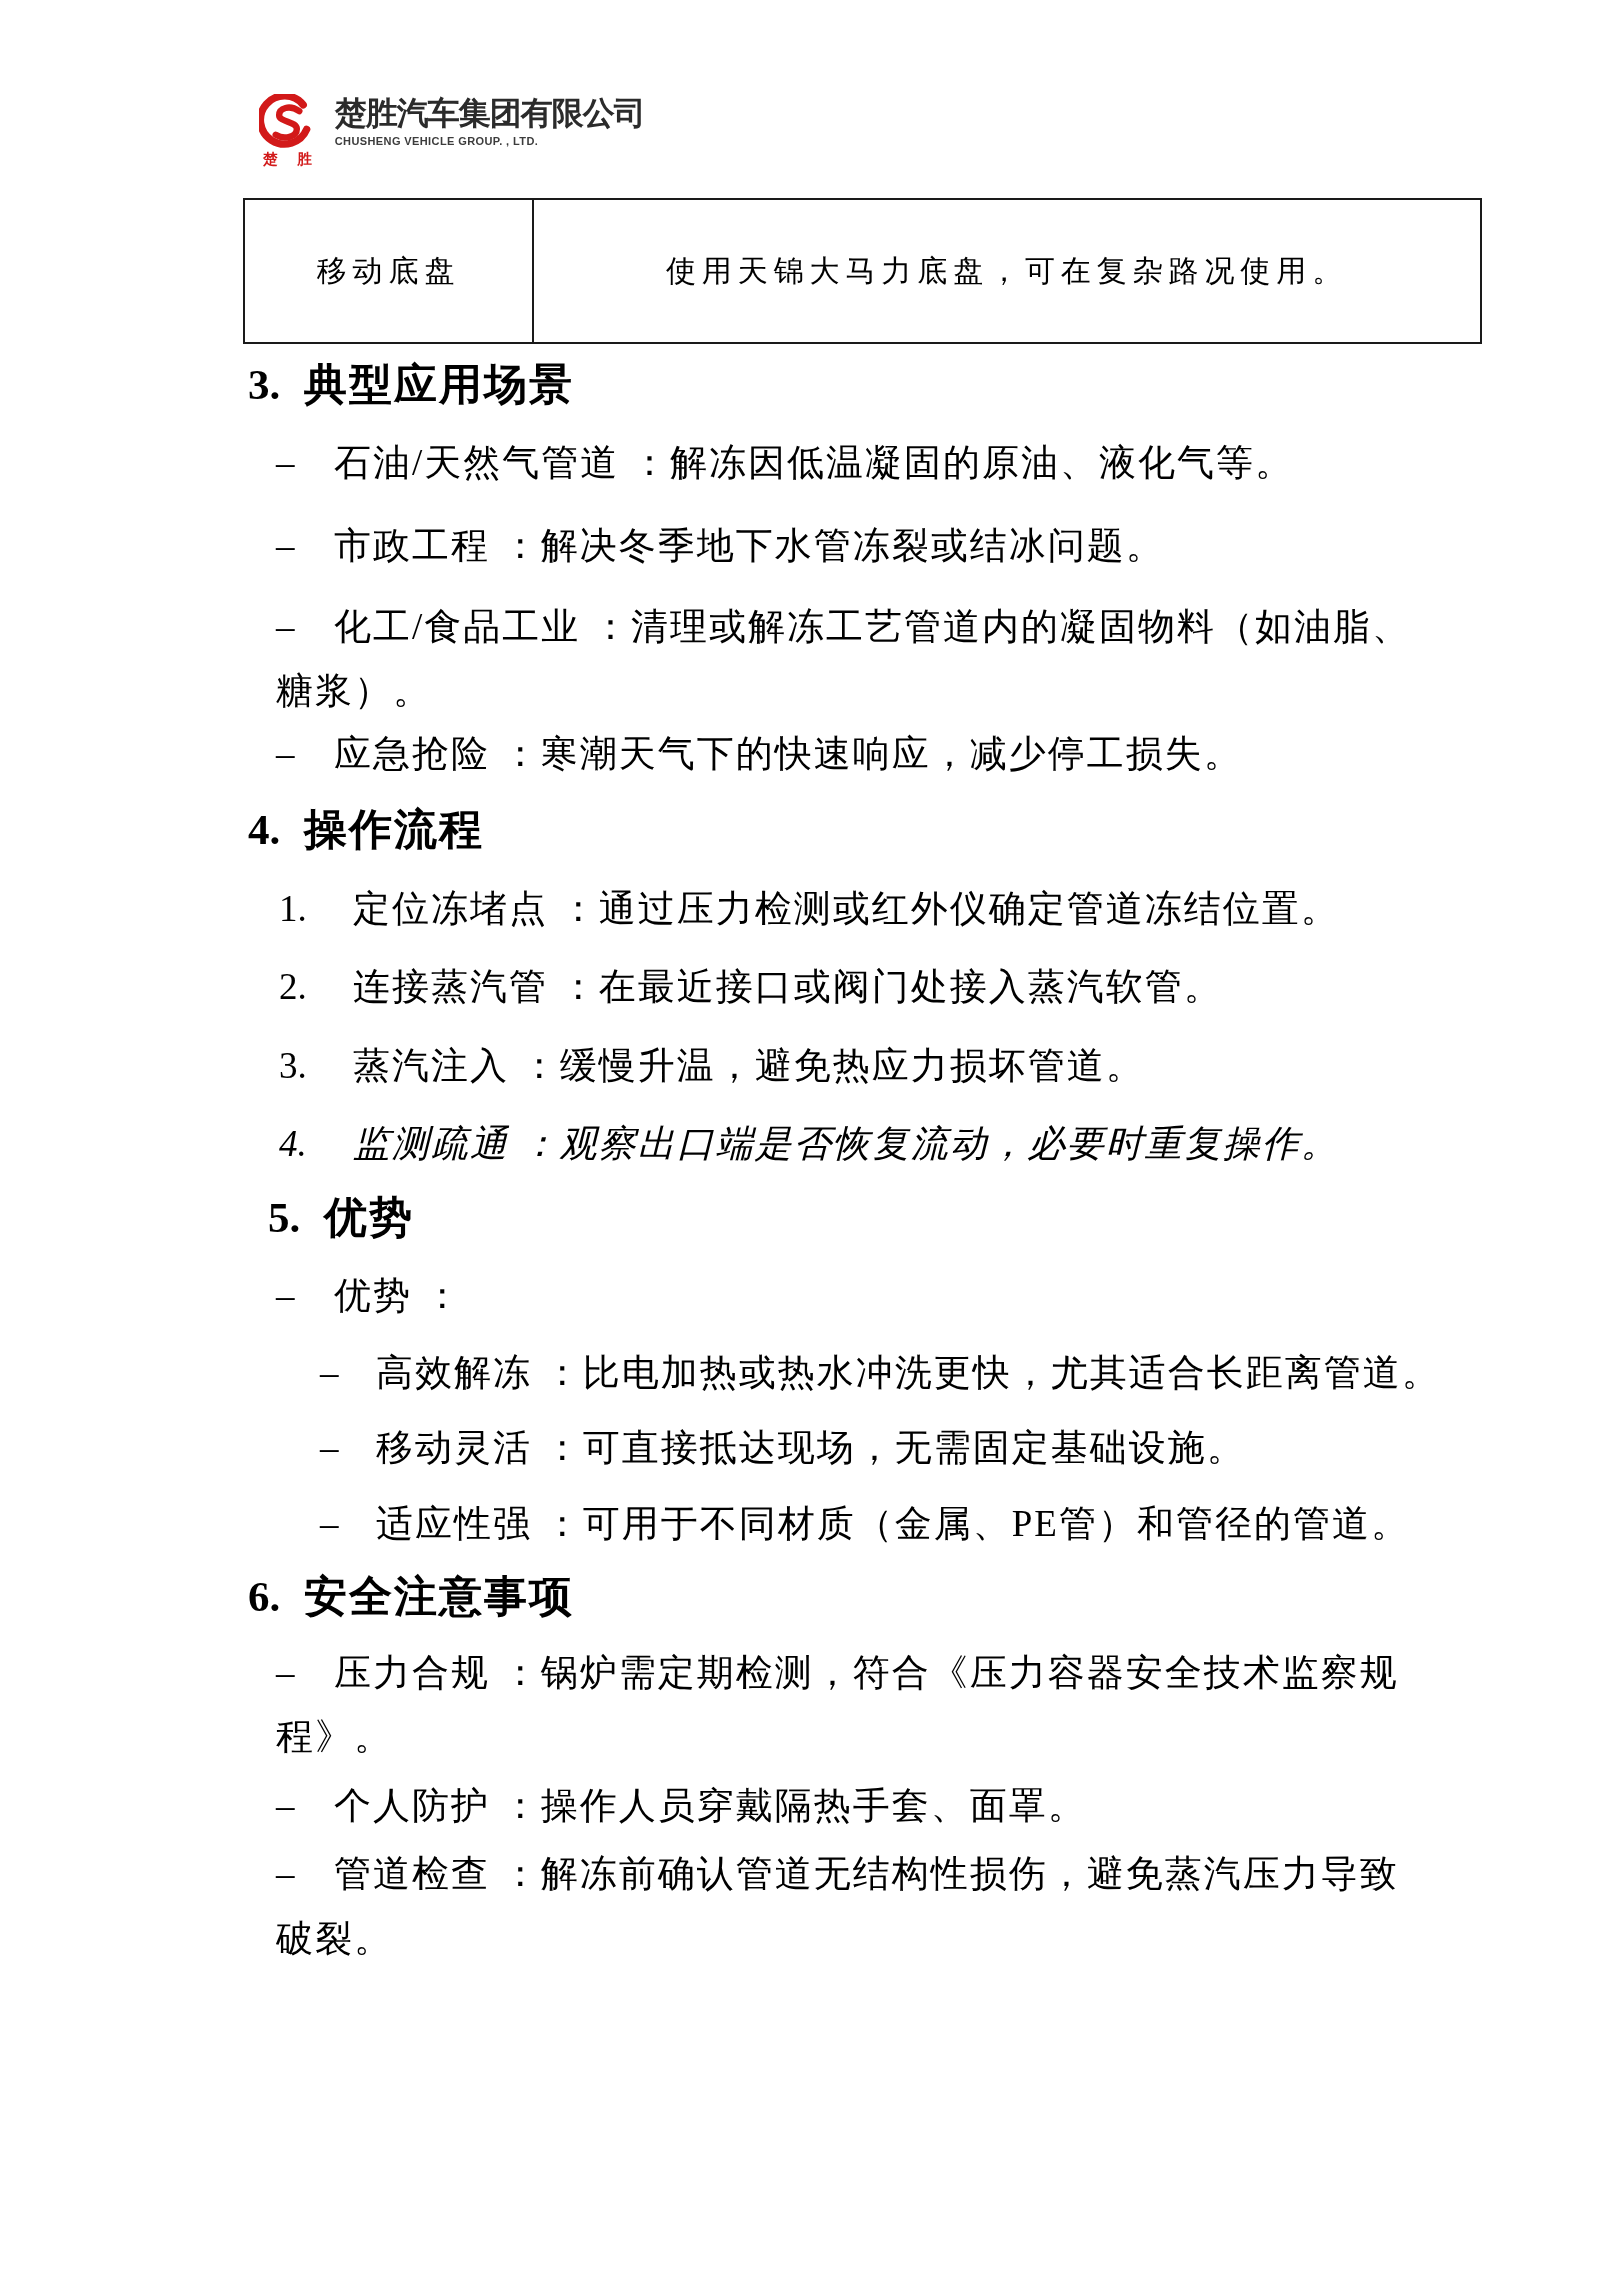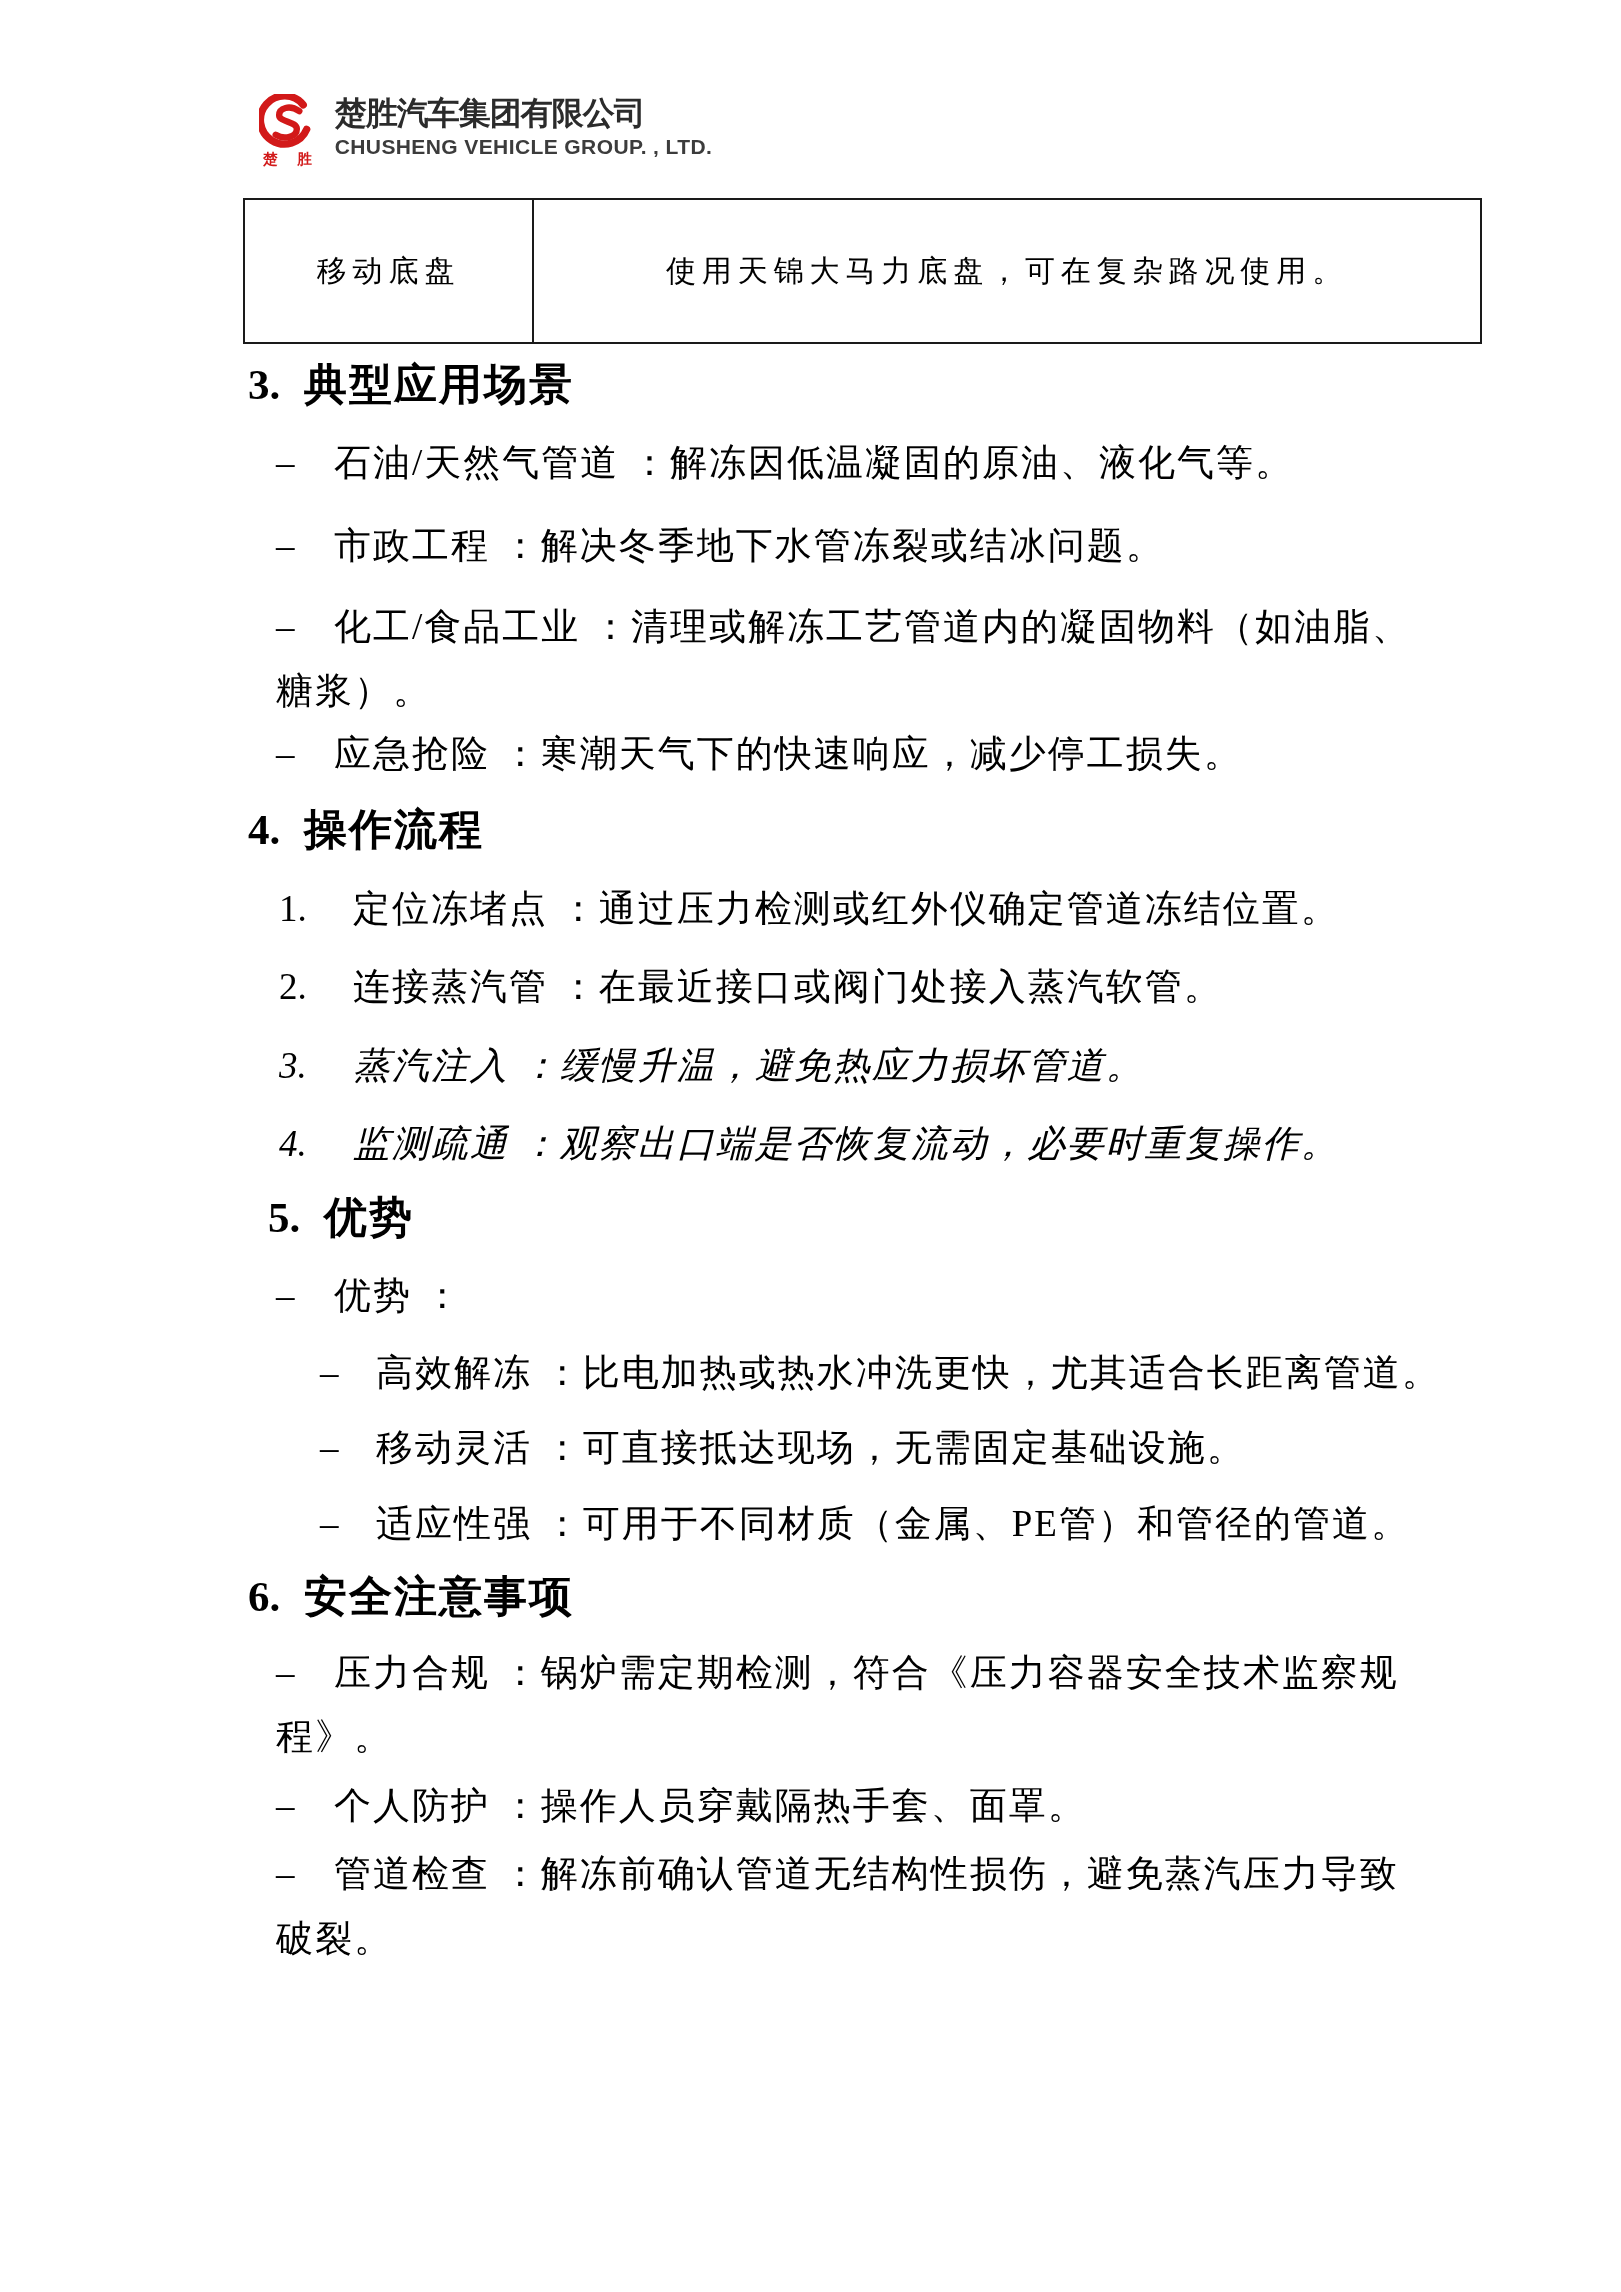--- a/index.html
+++ b/index.html
@@ -9,21 +9,21 @@
   }
 
   
   .logo { position:absolute; left:257px; top:94px; display:flex; align-items:flex-start; }
   .logo-mark { display:flex; flex-direction:column; align-items:center; width:61px; }
   .mark-chars { display:flex; justify-content:space-between; width:49px; margin-top:-1px;
                 font-family:"Liberation Sans",sans-serif; font-weight:700; font-size:14.7px; color:#d21919; }
   .logo-text { margin-left:16.7px; margin-top:1px; }
   .logo-zh { font-family:"Liberation Sans",sans-serif; font-weight:700; font-size:32px;
              color:#2b2b2b; letter-spacing:-1px; line-height:37px; white-space:nowrap; }
-  .logo-en { font-family:"Liberation Sans",sans-serif; font-weight:700; font-size:21px;
+  .logo-en { font-family:"Liberation Sans",sans-serif; font-weight:700; font-size:11px;
              color:#3c3c3c; letter-spacing:0.4px; margin-top:2.9px; white-space:nowrap; }
 
   
   .spec-table { position:absolute; left:243px; top:198px; border-collapse:collapse; table-layout:fixed; }
   .spec-table td { border:2px solid #1a1a1a; height:140px; text-align:center; vertical-align:middle;
                    font-size:30px; letter-spacing:5.9px; }
   .spec-table td.c1 { width:285px; }
   .spec-table td.c2 { width:944px; }
 
   
@@ -88,21 +88,21 @@
   <div class="abs h" style="left:248px; top:808px;">
     <span class="num">4.</span><span>操作流程</span>
   </div>
 
   <div class="abs li" style="left:279px; top:887px;">
     <span class="marker">1.</span><span>定位冻堵点</span><span class="colon">：</span><span>通过压力检测或红外仪确定管道冻结位置。</span>
   </div>
   <div class="abs li" style="left:279px; top:965px;">
     <span class="marker">2.</span><span>连接蒸汽管</span><span class="colon">：</span><span>在最近接口或阀门处接入蒸汽软管。</span>
   </div>
-  <div class="abs li" style="left:279px; top:1044px;font-style:italic;">
+  <div class="abs li" style="left:279px; top:1044px;">
     <span class="marker">3.</span><span>蒸汽注入</span><span class="colon">：</span><span>缓慢升温，避免热应力损坏管道。</span>
   </div>
   <div class="abs li" style="left:279px; top:1122px;font-style:italic;">
     <span class="marker">4.</span><span>监测疏通</span><span class="colon">：</span><span>观察出口端是否恢复流动，必要时重复操作。</span>
   </div>
 
   <div class="abs h" style="left:268px; top:1196px;">
     <span class="num">5.</span><span>优势</span>
   </div>
 

